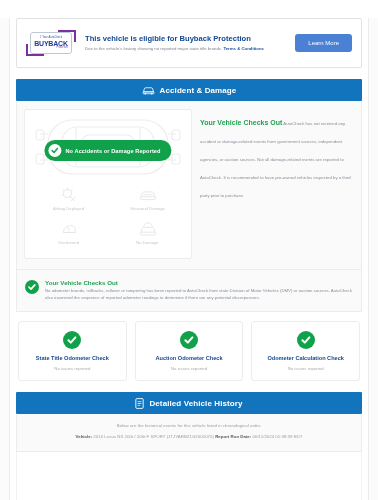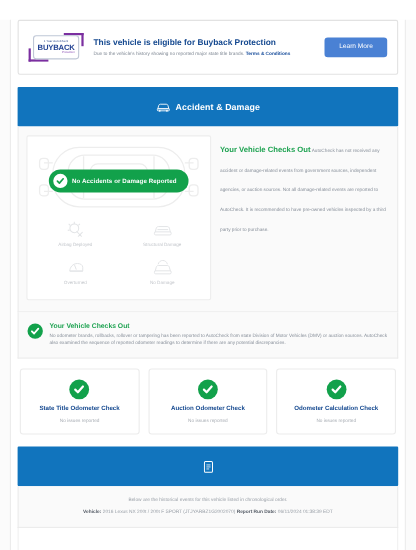--- a/index.html
+++ b/index.html
@@ -58,21 +58,21 @@
   .bb-sub .tc{color:#1a4f9c;font-weight:bold;}
   .bb-btn{
     flex:0 0 auto;background:#4a81d4;color:#fff;border:none;border-radius:3px;
     font-size:6px;padding:6px 13px;font-family:inherit;cursor:pointer;
   }
 
   
   .sec-head{
     background:#1174bd;color:#fff;
     margin:11px 2px 0 2px;
-    height:36px;display:flex;align-items:center;justify-content:center;gap:5px;
+    height:22px;display:flex;align-items:center;justify-content:center;gap:5px;
     border-radius:1px;
   }
   .sec-head .label{font-size:8px;font-weight:bold;letter-spacing:.1px;}
   .sec-head svg{display:block;}
 
   
   .ad-body{
     margin:0 2px;background:#fafafa;border:1px solid #ececec;border-top:none;
     display:flex;padding:8px 7px 10px 7px;gap:8px;box-sizing:border-box;
   }
@@ -295,20 +295,21 @@
     </div>
   </div>
 
   <div class="sec-head">
     <span>
       <svg width="9" height="11" viewBox="0 0 14 18">
         <rect x="1" y="1" width="12" height="16" rx="1.6" fill="none" stroke="#fff" stroke-width="1.5"></rect>
         <path d="M4.5 6 L9.5 6 M4.5 9 L9.5 9 M4.5 12 L7.5 12" stroke="#fff" stroke-width="1.2" stroke-linecap="round"></path>
       </svg>
     </span>
+    <span class="label">Detailed Vehicle History</span>
   </div>
 
   <div class="dvh-body">
     <div class="dvh-l1">Below are the historical events for this vehicle listed in chronological order.</div>
     <div class="dvh-l2">
       <b>Vehicle:</b>
       <span>2016 Lexus NX 200t / 200t F SPORT (JTJYARBZ1G2002070)</span>
       <b>Report Run Date:</b>
       <span>06/11/2024 01:38:39 EDT</span>
     </div>

